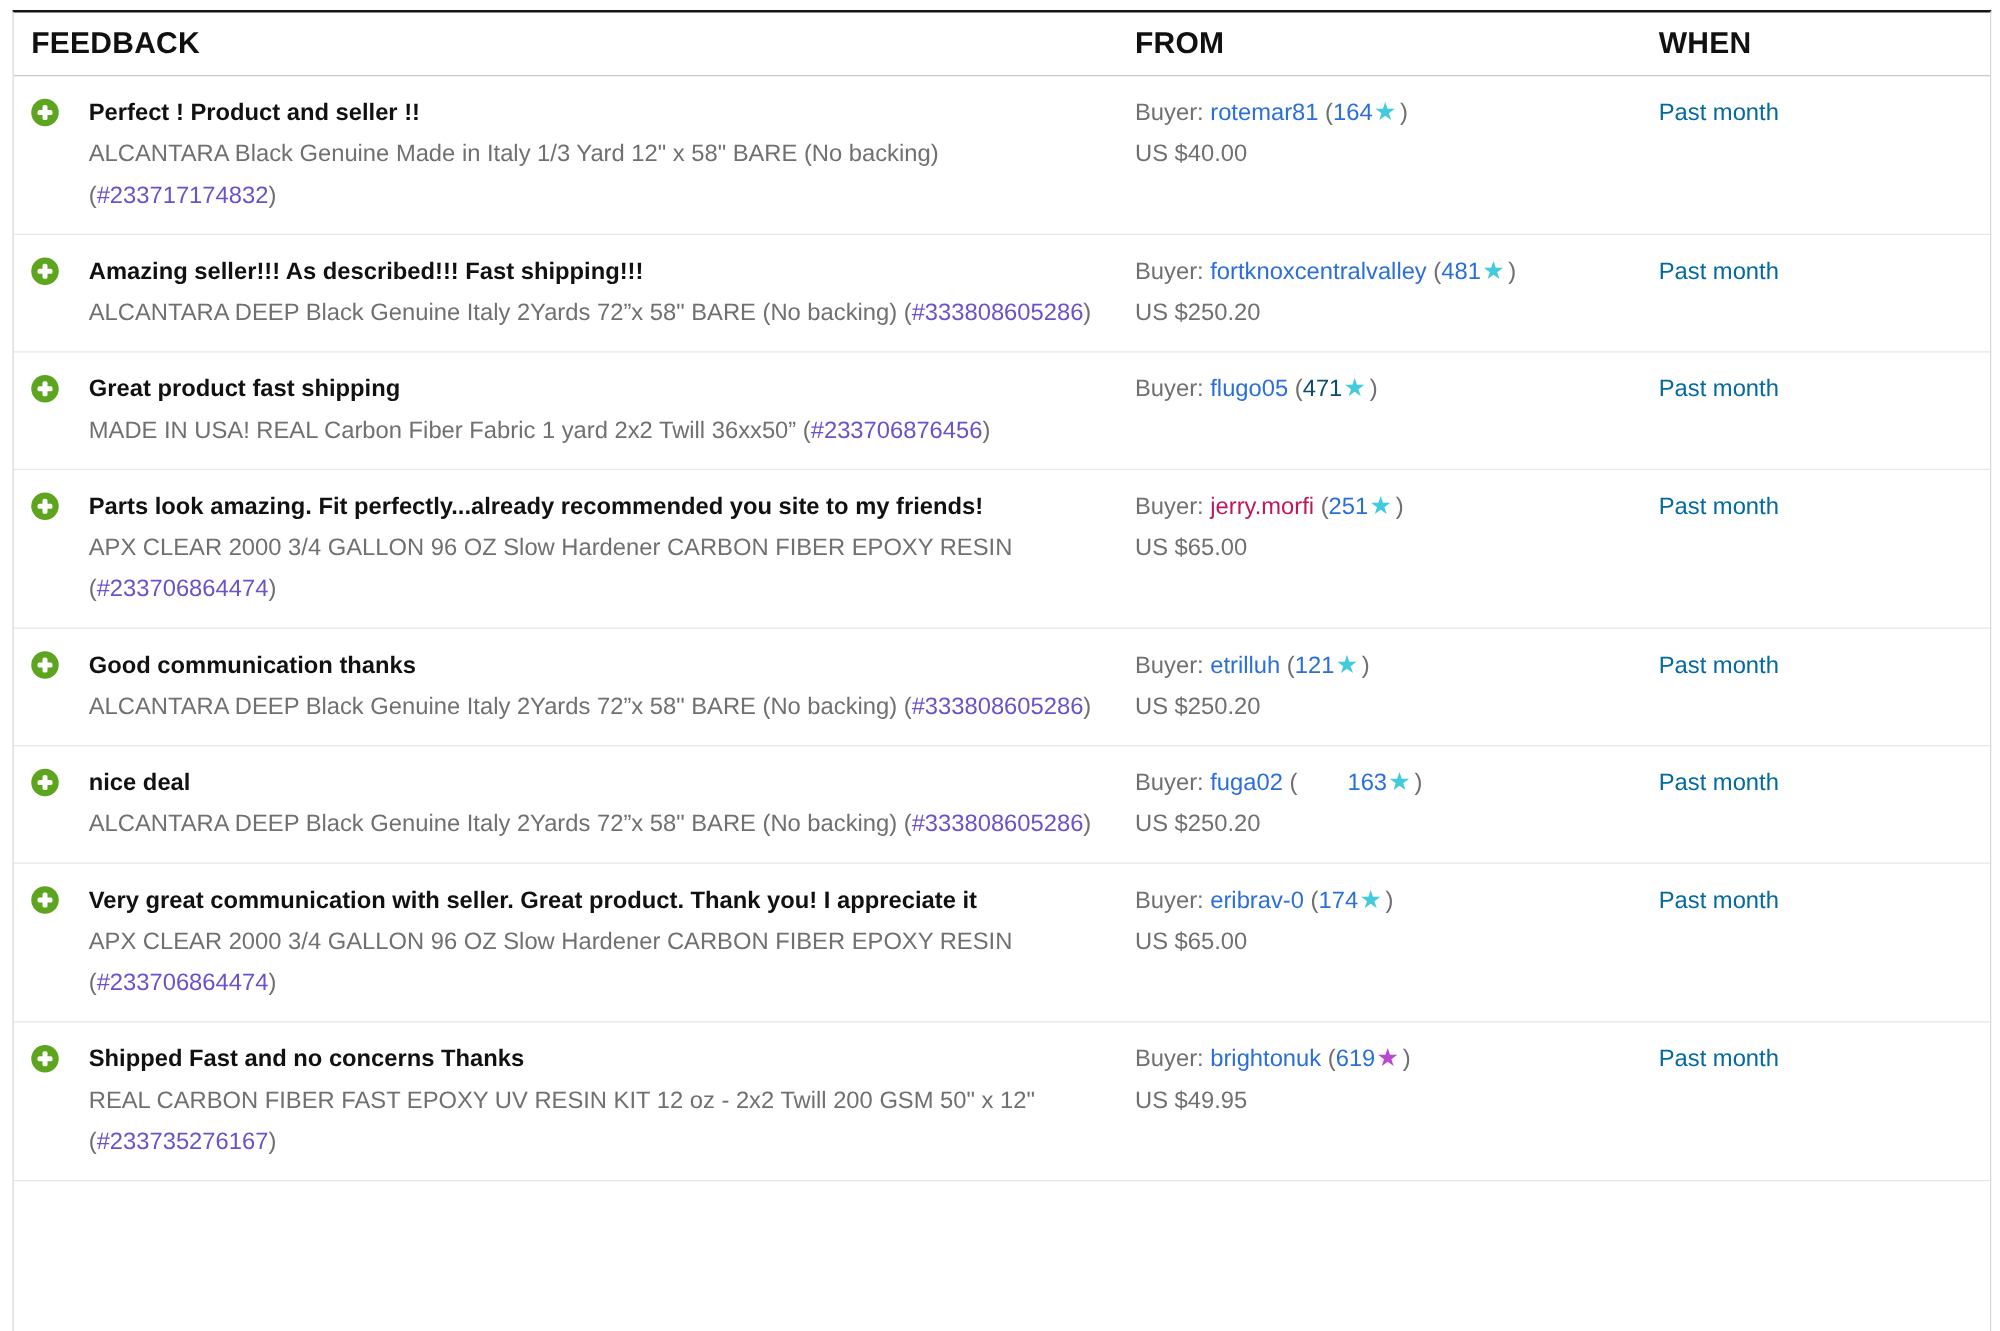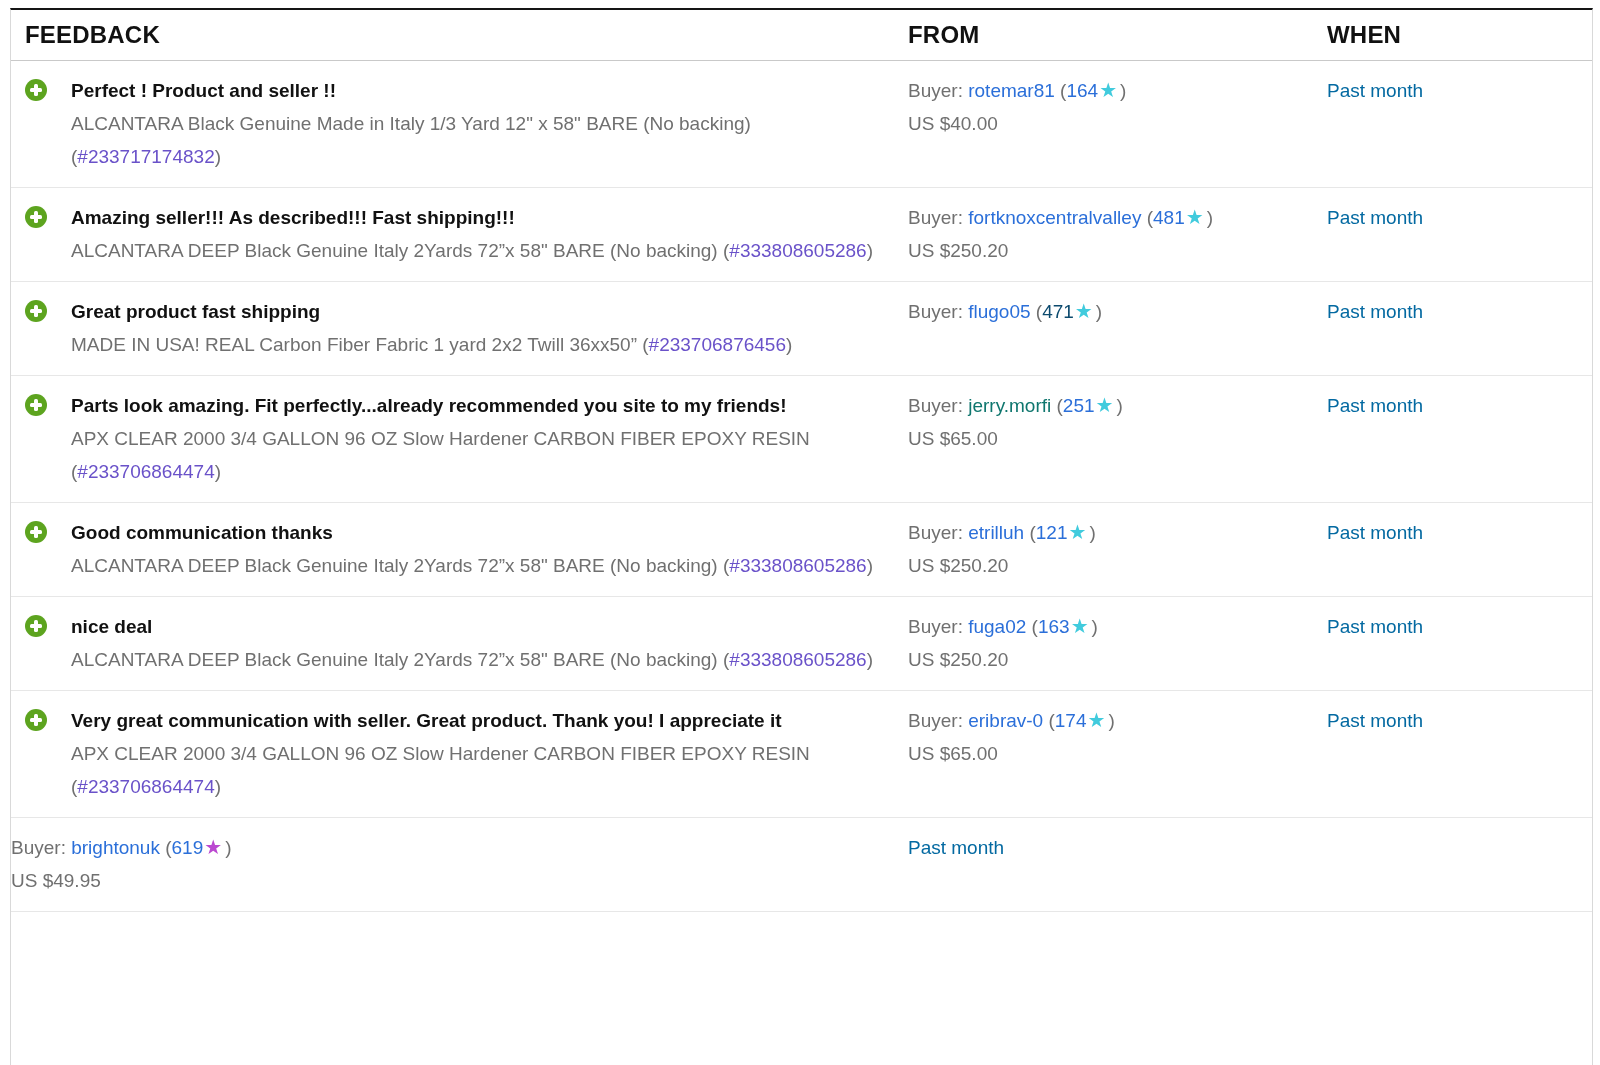--- a/index.html
+++ b/index.html
@@ -134,21 +134,21 @@
         <div class="fb-title">Parts look amazing. Fit perfectly...already recommended you site to my friends!</div>
         <div class="fb-item">
           <span>APX CLEAR 2000 3/4 GALLON 96 OZ Slow Hardener CARBON FIBER EPOXY RESIN</span>
           <span class="nowrap"><span>(</span><a href="#" class="item-link" style="color: rgb(106, 82, 201);">#233706864474</a><span>)</span></span>
         </div>
       </div>
     </div>
     <div class="cell-from">
       <div class="from-line">
         <span class="gray">Buyer:</span>
-        <a href="#" class="buyer-link" style="color: #0f766e; margin-top: 19px;">jerry.morfi</a>
+        <a href="#" class="buyer-link" style="color: #be185d; margin-top: 19px;">jerry.morfi</a>
         <span class="gray">(</span><a href="#" class="score-link" style="color: rgb(43, 111, 217);">251</a><span class="star" style="color: rgb(65, 203, 221);">★</span><span class="gray">)</span>
       </div>
       <div class="gray">US $65.00</div>
     </div>
     <div class="cell-when">Past month</div>
   </div>
 
   <div class="row">
     <div class="cell-feedback">
       <span class="plus-icon" style="background: rgb(93, 164, 31);"></span>
@@ -179,21 +179,21 @@
         <div class="fb-item">
           <span>ALCANTARA DEEP Black Genuine Italy 2Yards 72”x 58" BARE (No backing)</span>
           <span class="nowrap"><span>(</span><a href="#" class="item-link" style="color: rgb(106, 82, 201);">#333808605286</a><span>)</span></span>
         </div>
       </div>
     </div>
     <div class="cell-from">
       <div class="from-line">
         <span class="gray">Buyer:</span>
         <a href="#" class="buyer-link" style="color: rgb(43, 111, 217);">fuga02</a>
-        <span class="gray">(</span><a href="#" class="score-link" style="color: rgb(43, 111, 217);">163</a><span class="star" style="color: rgb(65, 203, 221);">★</span><span class="gray">)</span>
+        <span class="gray">(</span><a href="#" class="score-link" style="color: rgb(43, 111, 217); margin-left: 40px;">163</a><span class="star" style="color: rgb(65, 203, 221);">★</span><span class="gray">)</span>
       </div>
       <div class="gray">US $250.20</div>
     </div>
     <div class="cell-when">Past month</div>
   </div>
 
   <div class="row">
     <div class="cell-feedback">
       <span class="plus-icon" style="background: rgb(93, 164, 31);"></span>
       <div class="fb-text">
@@ -209,20 +209,30 @@
         <span class="gray">Buyer:</span>
         <a href="#" class="buyer-link" style="color: rgb(43, 111, 217);">eribrav-0</a>
         <span class="gray">(</span><a href="#" class="score-link" style="color: rgb(43, 111, 217);">174</a><span class="star" style="color: rgb(65, 203, 221);">★</span><span class="gray">)</span>
       </div>
       <div class="gray">US $65.00</div>
     </div>
     <div class="cell-when">Past month</div>
   </div>
 
   <div class="row">
+    <div class="cell-feedback">
+      <span class="plus-icon" style="background: rgb(93, 164, 31);"></span>
+      <div class="fb-text">
+        <div class="fb-title">Shipped Fast and no concerns Thanks</div>
+        <div class="fb-item">
+          <span>REAL CARBON FIBER FAST EPOXY UV RESIN KIT 12 oz - 2x2 Twill 200 GSM 50" x 12"</span>
+          <span class="nowrap"><span>(</span><a href="#" class="item-link" style="color: rgb(106, 82, 201);">#233735276167</a><span>)</span></span>
+        </div>
+      </div>
+    </div>
     <div class="cell-from">
       <div class="from-line">
         <span class="gray">Buyer:</span>
         <a href="#" class="buyer-link" style="color: rgb(43, 111, 217);">brightonuk</a>
         <span class="gray">(</span><a href="#" class="score-link" style="color: rgb(43, 111, 217);">619</a><span class="star" style="color: rgb(187, 72, 208);">★</span><span class="gray">)</span>
       </div>
       <div class="gray">US $49.95</div>
     </div>
     <div class="cell-when">Past month</div>
   </div>

